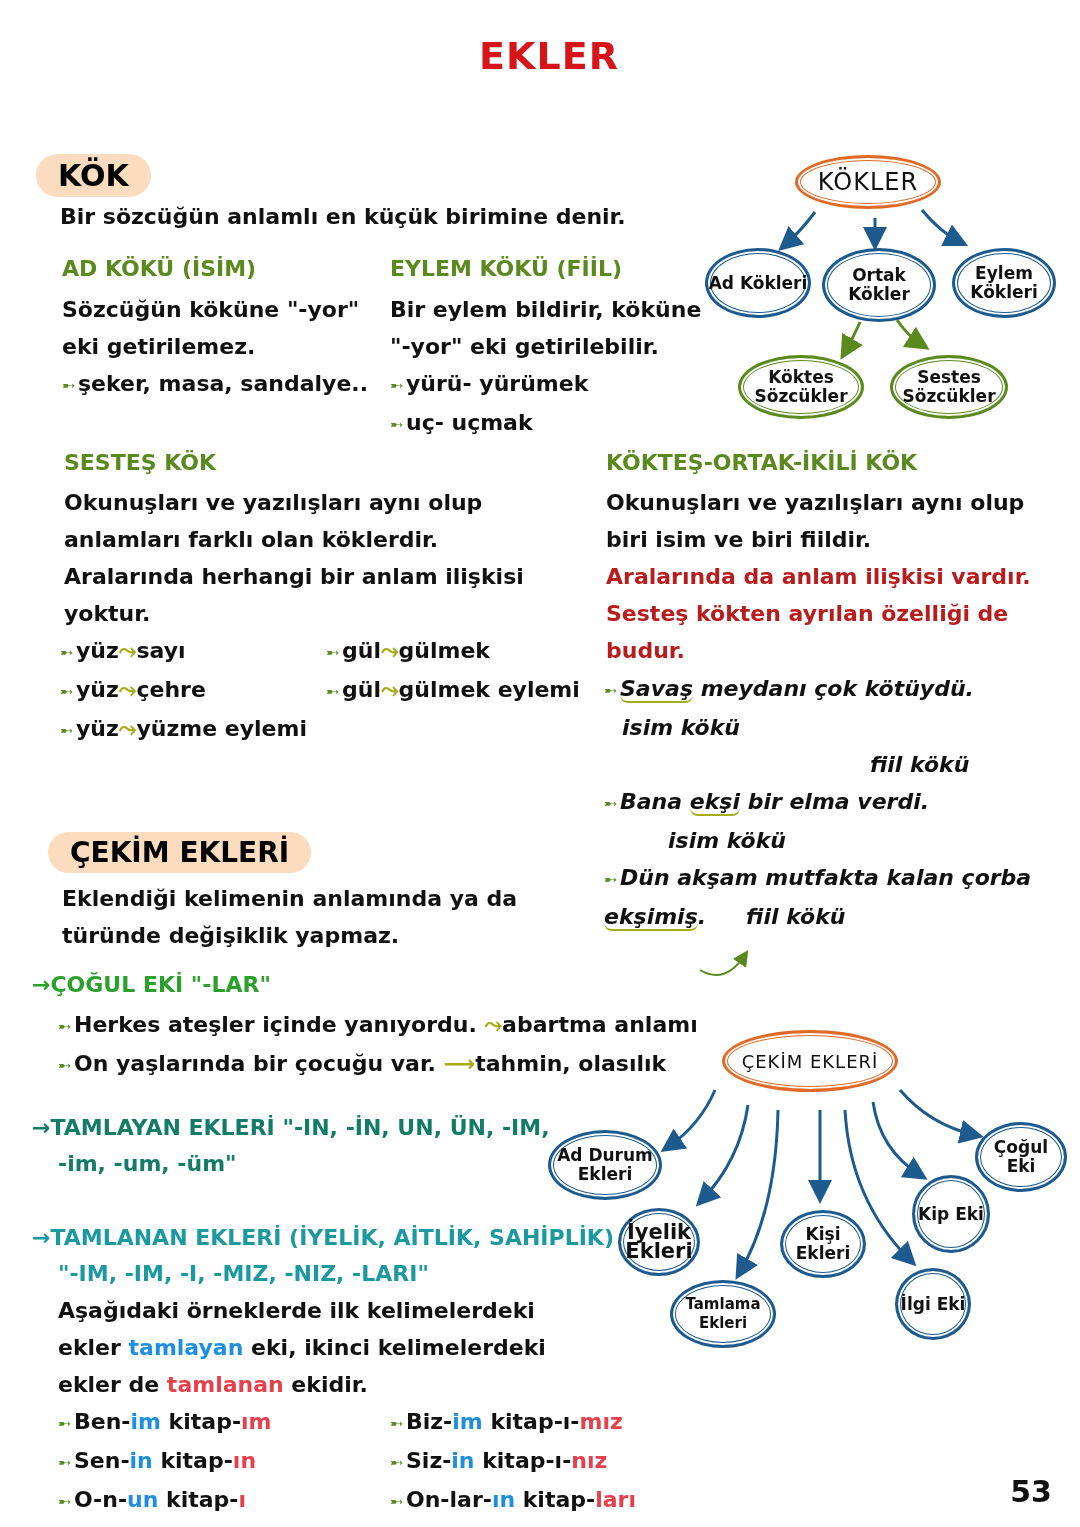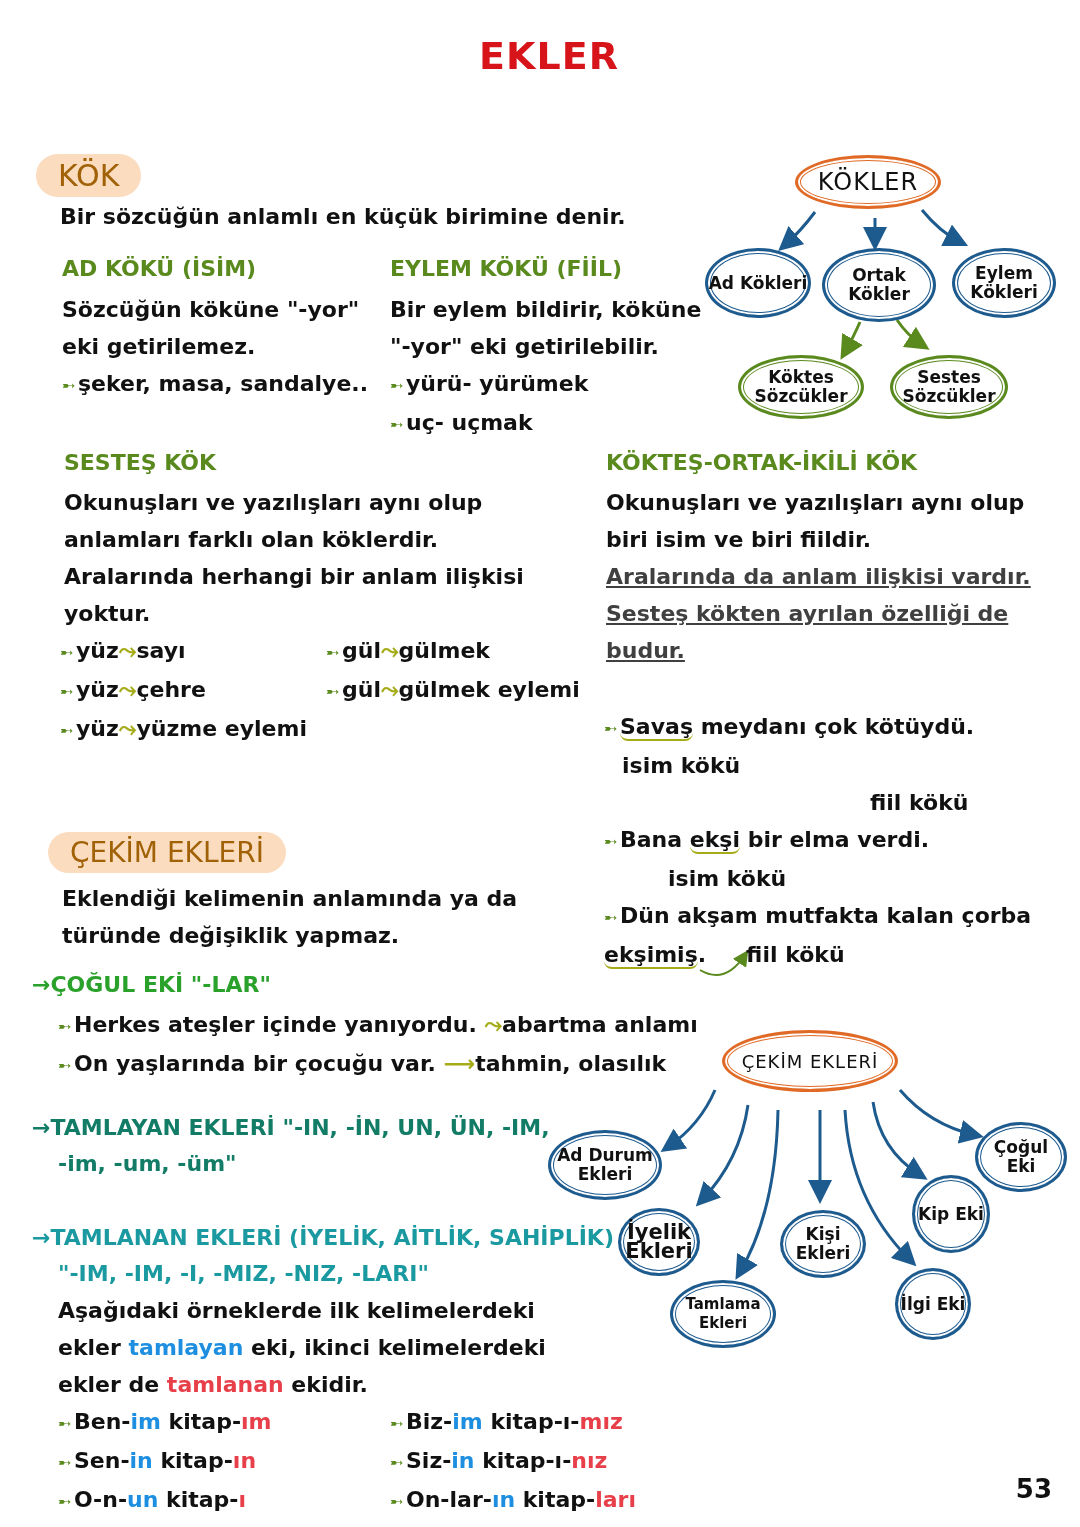--- a/index.html
+++ b/index.html
@@ -1,35 +1,35 @@
 <!DOCTYPE html>
 <html><head>
 <meta charset="utf-8">
 <style>
   html,body{margin:0;padding:0;background:#ffffff;}
   body{width:1080px;height:1527px;position:relative;overflow:hidden;font-family:"DejaVu Sans",sans-serif;color:#111;}
   .abs{position:absolute;}
   .title{left:0;top:34px;width:1098px;text-align:center;font-size:38px;font-weight:bold;color:#d7141a;letter-spacing:1px;}
-  .pill{background:#fbdcbf;border-radius:22px;color:#a16207;font-weight:normal;padding:4px 22px 4px 22px;}
+  .pill{background:#fbdcbf;border-radius:22px;color:#000000;font-weight:bold;padding:4px 22px 4px 22px;}
   .txt{font-size:22px;line-height:37px;font-weight:bold;color:#111;white-space:nowrap;}
   .head-g{font-size:22px;font-weight:bold;color:#5a8a1e;white-space:nowrap;}
-  .olive{color:#404040;text-decoration:underline;}
+  .olive{color:#b91c1c;}
   .green2{color:#2aa12a;}
   .teal{color:#127c66;}
   .teal2{color:#1a9aa0;}
   .blue{color:#1e8fe0;}
   .red{color:#e8404a;}
   .bullet{display:inline-block;width:16px;color:#5a8a1e;font-size:16px;}
   .arr{color:#a5ac18;}
   .ul{border-bottom:2px solid #a5ac18;border-radius:0 0 8px 8px;}
   .node{position:absolute;border:3px solid #1d5a8e;border-radius:50%;display:flex;align-items:center;justify-content:center;text-align:center;font-size:17px;line-height:19px;font-weight:bold;color:#111;box-shadow:inset 0 0 0 2px #ffffff, inset 0 0 0 3px #1d5a8e;}
   .node.green{border-color:#5a8a1e;box-shadow:inset 0 0 0 2px #ffffff, inset 0 0 0 3px #5a8a1e;}
   .node.orange{border-color:#e06a25;box-shadow:inset 0 0 0 2px #ffffff, inset 0 0 0 3px #e06a25;font-size:24px;letter-spacing:1px;font-weight:normal;}
   svg.links{position:absolute;left:0;top:0;}
-  .pagenum{right:28px;top:1474px;font-size:26px;font-weight:bold;color:#111;}
+  .pagenum{right:28px;top:1474px;font-size:30px;font-weight:bold;color:#111;}
 </style>
 </head>
 <body>
 
 <div class="abs title">EKLER</div>
 
 <div class="abs pill" style="left:36px;top:154px;font-size:30px;">KÖK</div>
 <div class="abs txt" style="left:60px;top:198px;">Bir sözcüğün anlamlı en küçük birimine denir.</div>
 
 <div class="abs head-g" style="left:62px;top:256px;">AD KÖKÜ (İSİM)</div>
@@ -98,21 +98,21 @@
 </div>
 
 <div class="abs head-g" style="left:606px;top:450px;">KÖKTEŞ-ORTAK-İKİLİ KÖK</div>
 <div class="abs txt" style="left:606px;top:484px;">
   <div>Okunuşları ve yazılışları aynı olup</div>
   <div>biri isim ve biri fiildir.</div>
   <div class="olive">Aralarında da anlam ilişkisi vardır.</div>
   <div class="olive">Sesteş kökten ayrılan özelliği de</div>
   <div class="olive">budur.</div>
 </div>
-<div class="abs txt" style="left:604px;top:708px;">
+<div class="abs txt" style="left:604px;top:670px;font-style:italic;">
   <div><span class="bullet">➸</span><span class="ul">Savaş</span><span> meydanı çok kötüydü.</span></div>
   <div style="padding-left:18px;">isim kökü</div>
   <div style="padding-left:266px;">fiil kökü</div>
   <div><span class="bullet">➸</span><span>Bana </span><span class="ul">ekşi</span><span> bir elma verdi.</span></div>
   <div style="padding-left:64px;">isim kökü</div>
   <div><span class="bullet">➸</span><span>Dün akşam mutfakta kalan çorba</span></div>
   <div><span class="ul">ekşimiş</span><span>.</span><span style="padding-left:40px;">fiil kökü</span></div>
 </div>
 
 <div class="abs pill" style="left:48px;top:832px;font-size:28px;">ÇEKİM EKLERİ</div>

